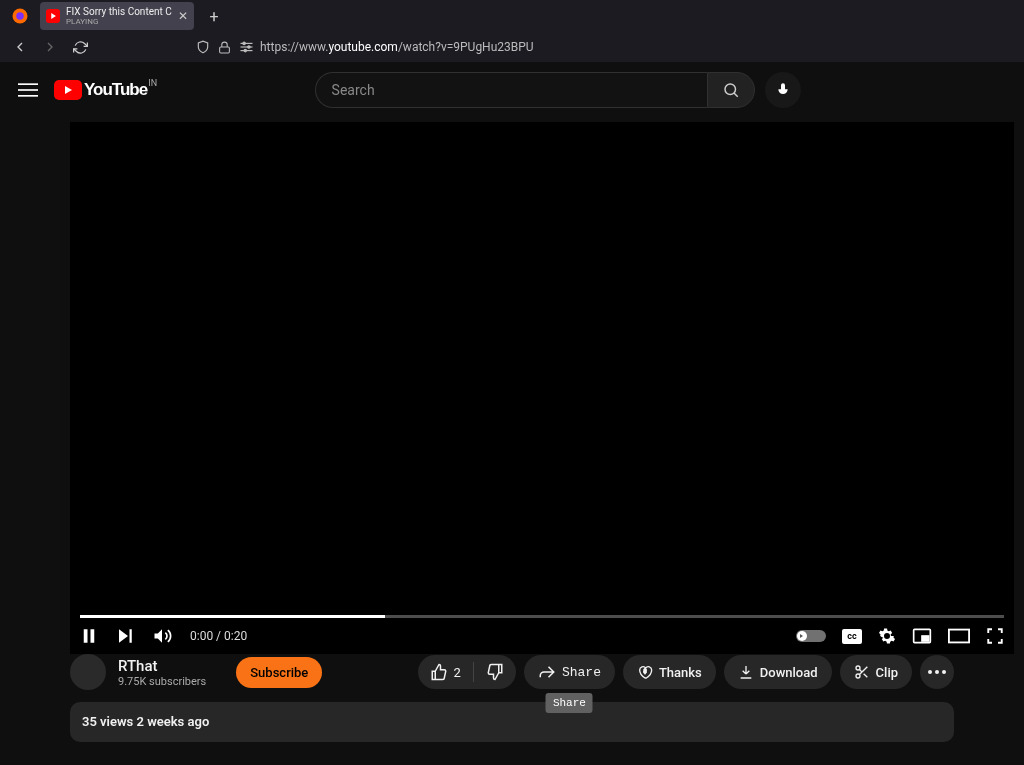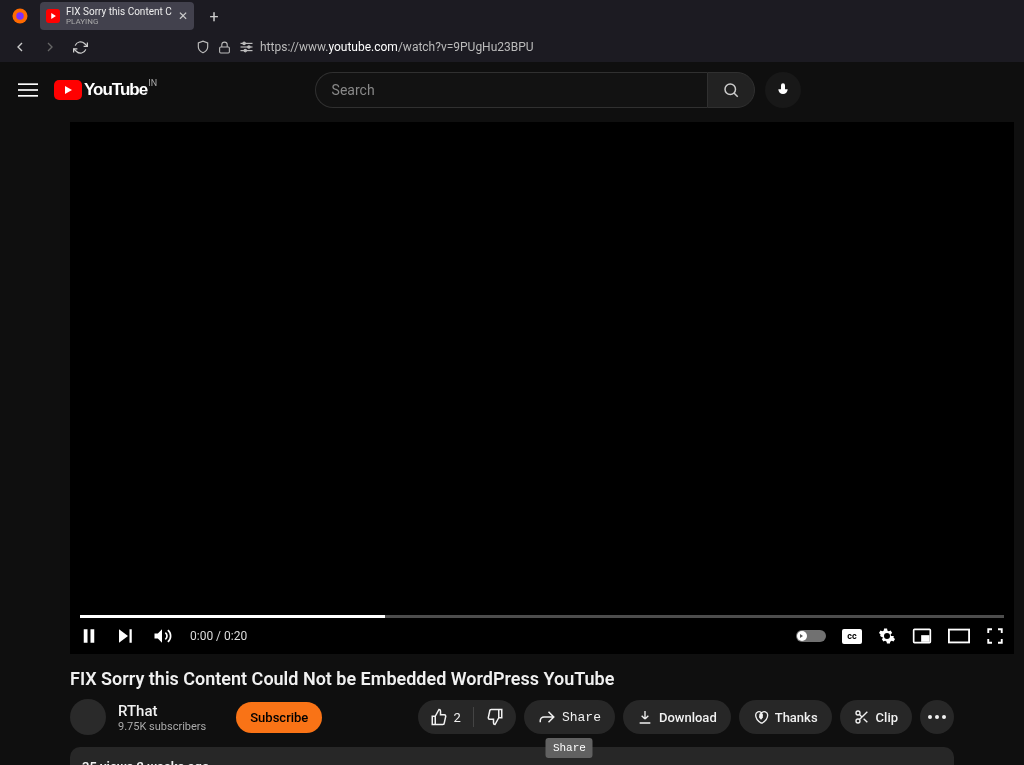--- a/index.html
+++ b/index.html
@@ -334,21 +334,20 @@
         </div>
         <div class="ctrl-icon">
           <svg width="18" height="18" viewBox="0 0 24 24" fill="none" stroke="currentColor" stroke-width="2.5">
               <path d="M3 8V3h5M21 8V3h-5M3 16v5h5M21 16v5h-5"></path>
             </svg>
         </div>
       </div>
     </div>
   </div>
 
-  <div class="video-title">FIX Sorry this Content Could Not be Embedded WordPress YouTube</div>
 
   <div class="meta-row">
     <div class="channel-block">
       <div class="avatar"></div>
       <div class="channel-text">
         <div class="name">RThat</div>
         <div class="subs">9.75K subscribers</div>
       </div>
       <div class="subscribe-btn">Subscribe</div>
     </div>
@@ -371,30 +370,30 @@
         <div class="action-pill">
           <svg width="18" height="18" viewBox="0 0 24 24" fill="none" stroke="currentColor" stroke-width="2">
               <path d="M14 5l7 7-7 7M21 12H8a5 5 0 00-5 5v2"></path>
             </svg>
           <span>Share</span>
         </div>
         <div class="tooltip">Share</div>
       </div>
       <div class="action-pill">
         <svg width="16" height="16" viewBox="0 0 24 24" fill="none" stroke="currentColor" stroke-width="2">
-            <path d="M12 3v12m0 0l-5-5m5 5l5-5M4 21h16"></path>
-          </svg>
-        <span>Download</span>
+            <path d="M12 21s-8-5-8-12a5 5 0 019-3 5 5 0 019 3c0 7-8 12-8 12z"></path>
+            <text x="12" y="13" font-size="8" text-anchor="middle" fill="currentColor">$</text>
+          </svg>
+        <span>Thanks</span>
       </div>
       <div class="action-pill">
         <svg width="16" height="16" viewBox="0 0 24 24" fill="none" stroke="currentColor" stroke-width="2">
-            <path d="M12 21s-8-5-8-12a5 5 0 019-3 5 5 0 019 3c0 7-8 12-8 12z"></path>
-            <text x="12" y="13" font-size="8" text-anchor="middle" fill="currentColor">$</text>
-          </svg>
-        <span>Thanks</span>
+            <path d="M12 3v12m0 0l-5-5m5 5l5-5M4 21h16"></path>
+          </svg>
+        <span>Download</span>
       </div>
       <div class="action-pill">
         <svg width="16" height="16" viewBox="0 0 24 24" fill="none" stroke="currentColor" stroke-width="2">
             <circle cx="6" cy="6" r="3"></circle>
             <circle cx="6" cy="18" r="3"></circle>
             <line x1="20" y1="4" x2="8.12" y2="15.88"></line>
             <line x1="14.47" y1="14.48" x2="20" y2="20"></line>
             <line x1="8.12" y1="8.12" x2="12" y2="12"></line>
           </svg>
         <span>Clip</span>

